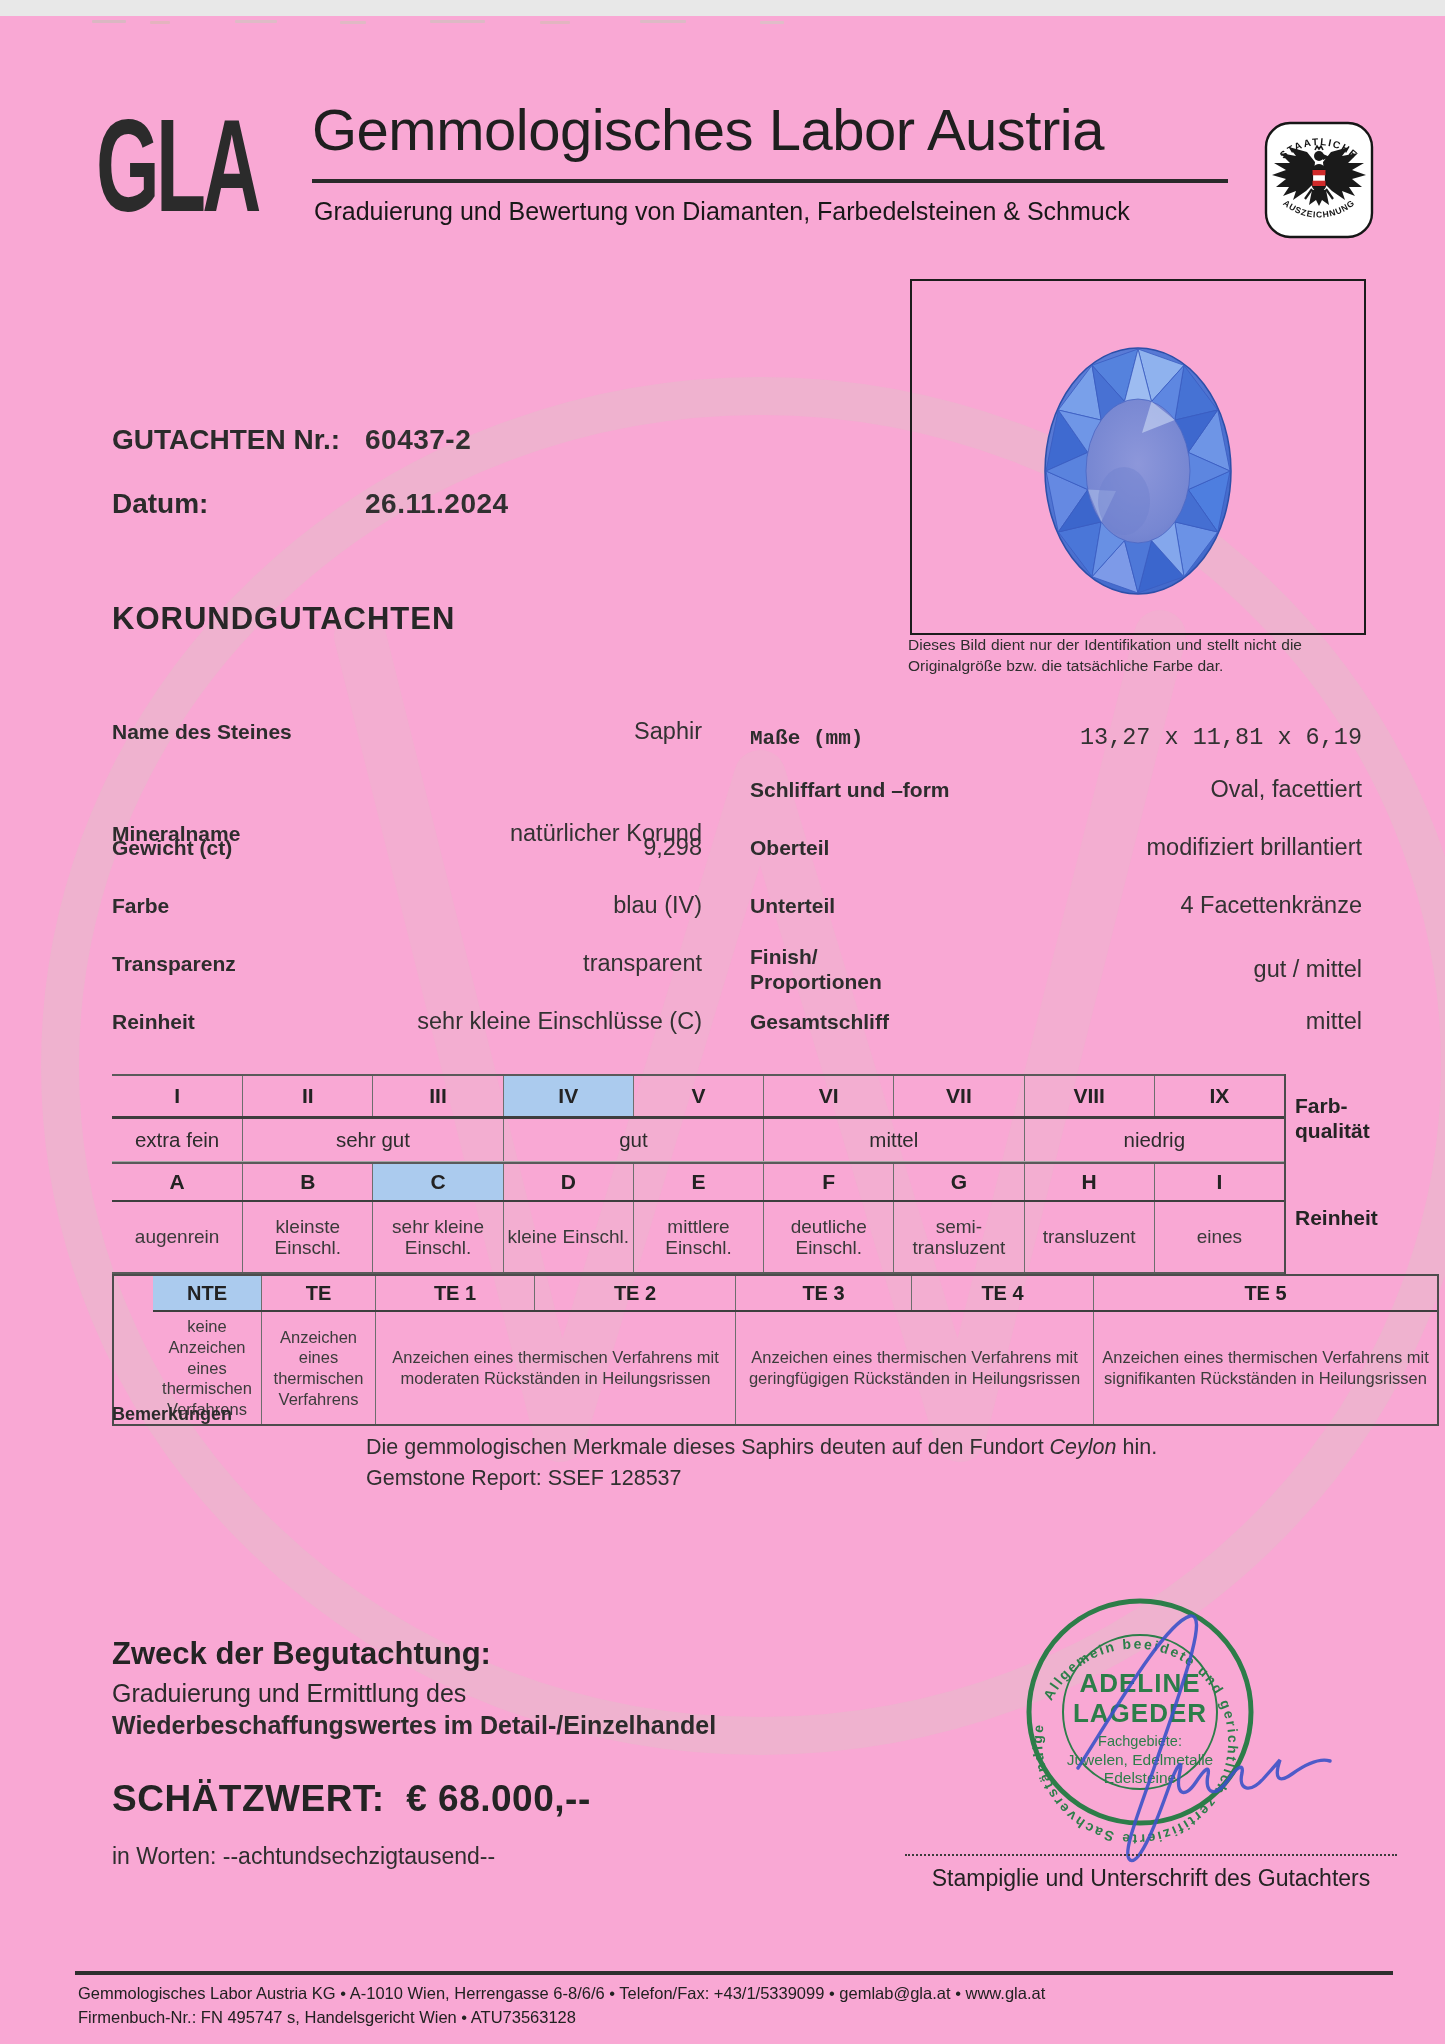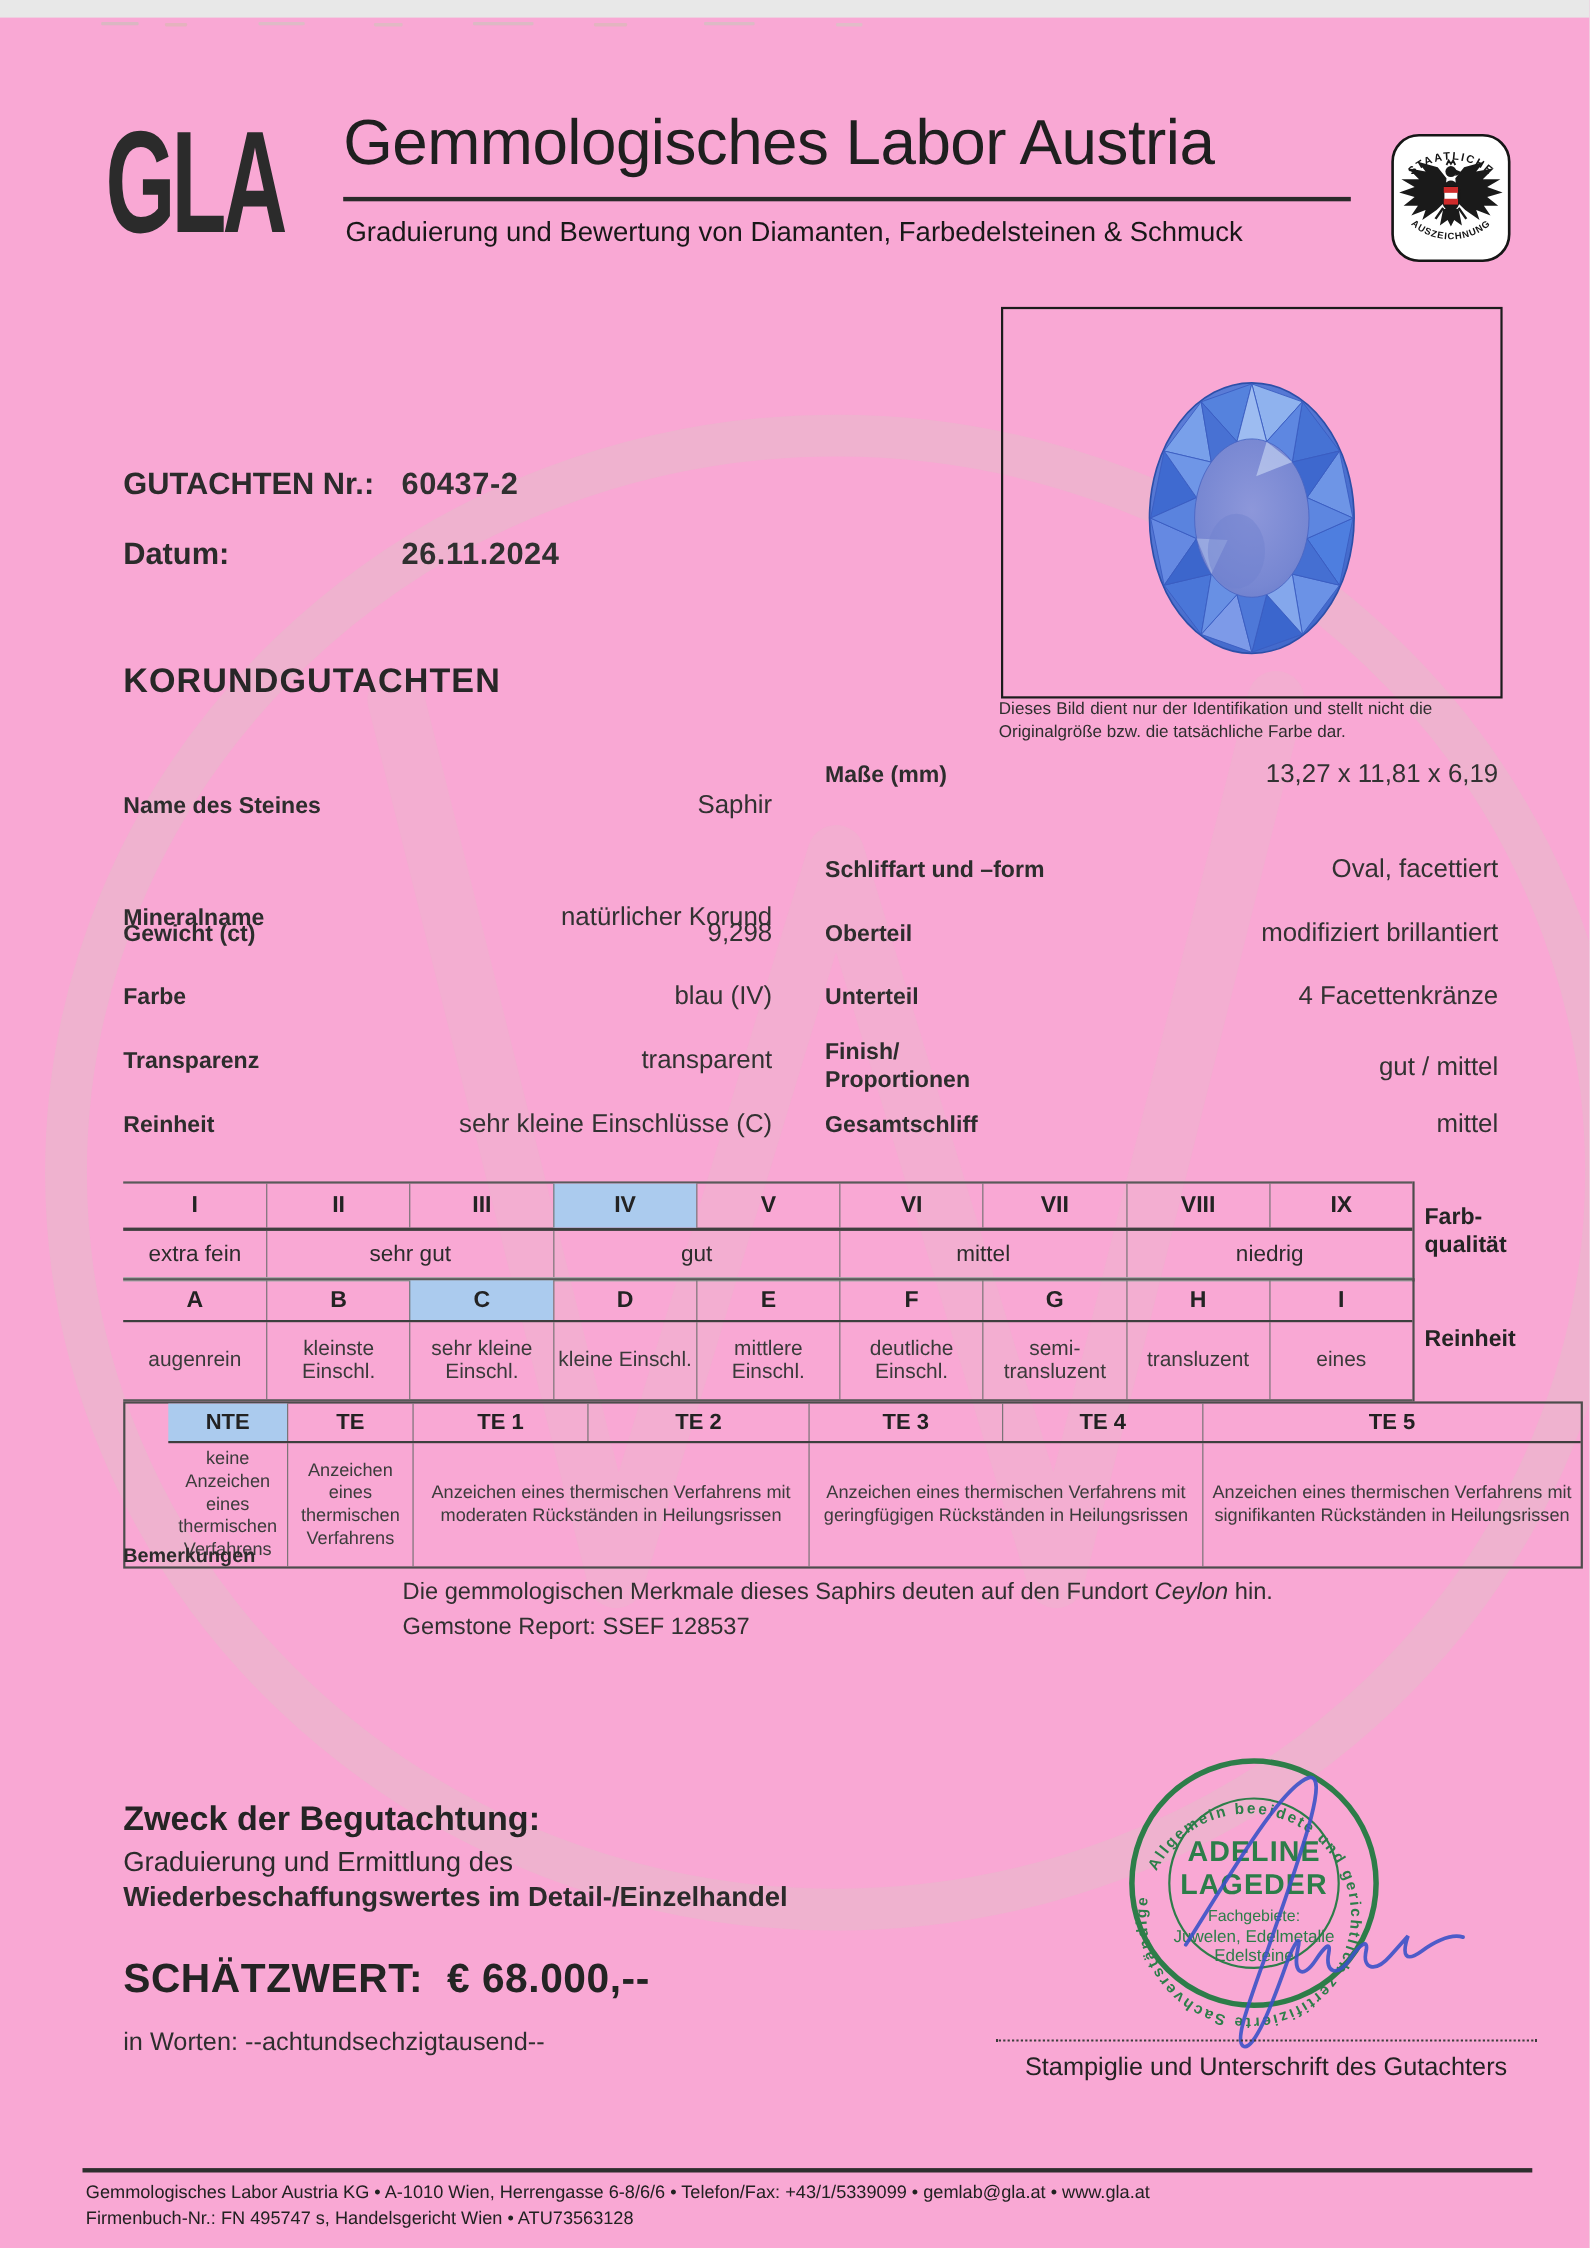--- a/index.html
+++ b/index.html
@@ -40,21 +40,21 @@
   .side-label{border-left:2px solid #4c4c4c;display:flex;flex-direction:column;justify-content:center;
               padding-left:9px;font-weight:bold;font-size:21px;color:#242424;line-height:1.15;}
 
   #farb-table,#rein-table{left:112px;width:1284px;display:flex;}
   #farb-table{top:1058px;}
   .farb-grid{width:1172px;}
   .farb-head{display:grid;grid-template-columns:repeat(9,1fr);border-top:2px solid #5a5a5a;
              border-bottom:3px solid #3e3e3e;height:40px;}
   .farb-head .cell{font-size:21px;font-weight:bold;color:#232323;border-left:1.5px solid #6e6e6e;}
   .farb-head .cell:first-child{border-left:none;}
-  .farb-body{display:grid;grid-template-columns:repeat(9,1fr);height:42px;border-bottom:4px solid #a3a3a3;}
+  .farb-body{display:grid;grid-template-columns:repeat(9,1fr);height:42px;border-bottom:2px solid #a3a3a3;}
   .farb-body .cell{font-size:20.5px;color:#2c2c2c;border-left:1.5px solid #6e6e6e;}
   .farb-body .cell:first-child{border-left:none;}
   .sp2{grid-column:span 2;}
 
   #rein-table{top:1146px;}
   .rein-head{display:grid;grid-template-columns:repeat(9,1fr);border-top:2px solid #5a5a5a;
              border-bottom:2.5px solid #3e3e3e;height:36px;}
   .rein-head .cell{font-size:21px;font-weight:bold;color:#232323;border-left:1.5px solid #6e6e6e;}
   .rein-head .cell:first-child{border-left:none;}
   .rein-body{display:grid;grid-template-columns:repeat(9,1fr);height:70px;border-bottom:2px solid #5a5a5a;}
@@ -222,21 +222,21 @@
   </div>
   <div class="prop-row colL" style="top:934px;">
     <span class="plabel">Transparenz</span>
     <span class="pvalue">transparent</span>
   </div>
   <div class="prop-row colL" style="top:992px;">
     <span class="plabel">Reinheit</span>
     <span class="pvalue">sehr kleine Einschlüsse (C)</span>
   </div>
 
-  <div class="prop-row colR" style="top:674px;">
+  <div class="prop-row colR" style="top:708px;font-family:Liberation Mono, monospace;">
     <span class="plabel">Maße (mm)</span>
     <span class="pvalue">13,27 x 11,81 x 6,19</span>
   </div>
   <div class="prop-row colR" style="top:760px;">
     <span class="plabel">Schliffart und –form</span>
     <span class="pvalue">Oval, facettiert</span>
   </div>
   <div class="prop-row colR" style="top:818px;">
     <span class="plabel">Oberteil</span>
     <span class="pvalue">modifiziert brillantiert</span>

